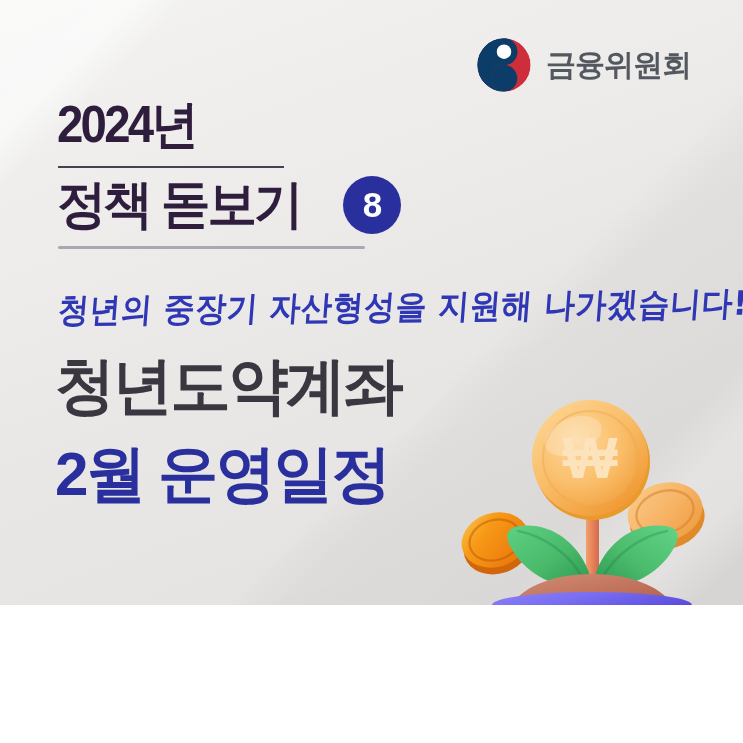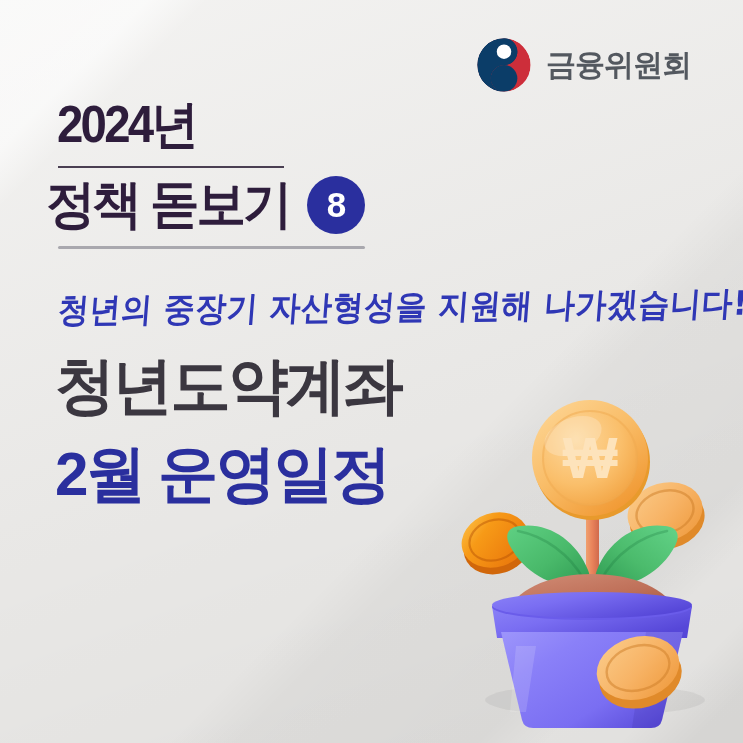--- a/index.html
+++ b/index.html
@@ -4,21 +4,21 @@
 <title>청년도약계좌 2월 운영일정</title>
 <style>
   html, body {
     margin: 0;
     padding: 0;
     background: #ffffff;
   }
   #card {
     position: relative;
     width: 743px;
-    height: 743px;
+    height: 605px;
     overflow: hidden;
     font-family: "Liberation Sans", "DejaVu Sans", sans-serif;
     background: #ecebe9;
     -webkit-font-smoothing: antialiased;
   }
   
   .bg-base {
     position: absolute;
     inset: 0;
     background: #edecea;
@@ -103,25 +103,25 @@
   .rule-dark {
     position: absolute;
     left: 58px;
     top: 166px;
     width: 226px;
     height: 2px;
     background: #4a3f52;
   }
   .policy-row {
     position: absolute;
-    left: 46px;
+    left: 57px;
     top: 174px;
     display: flex;
     align-items: center;
-    gap: 7px;
+    gap: 32px;
   }
   .policy-text {
     font-size: 52px;
     font-weight: 800;
     color: #2e1d3c;
     letter-spacing: -3px;
     line-height: 1.18;
     transform: scaleX(0.95);
     transform-origin: left center;
   }

